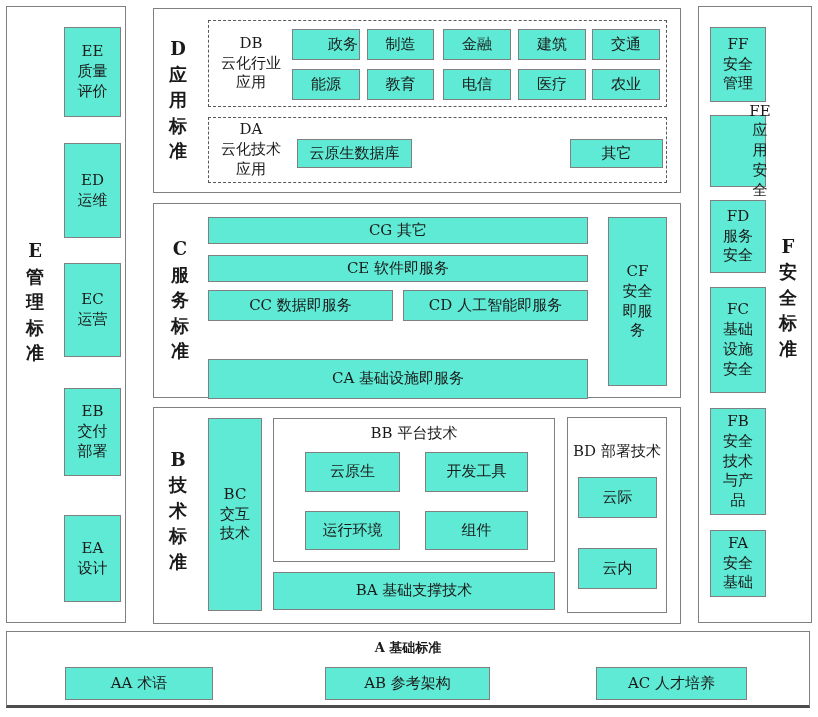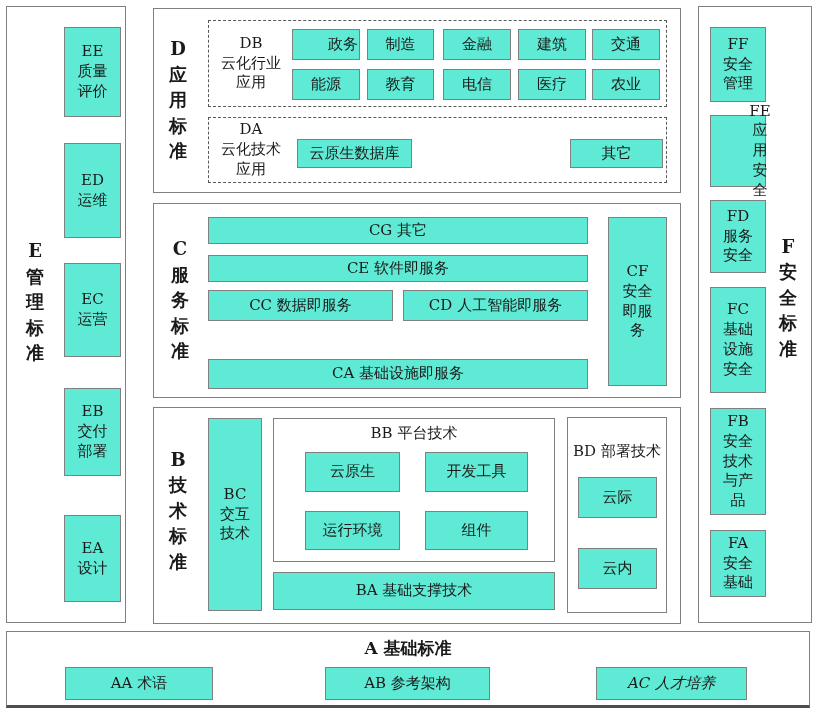--- a/index.html
+++ b/index.html
@@ -46,21 +46,21 @@
     text-align:center;
     white-space:pre-line;
     font-weight:bold;
     font-size:18px;line-height:1.42;
   }
   .hlabel-bold{
     position:absolute;
     display:flex;align-items:center;justify-content:center;
     text-align:center;
     font-weight:bold;
-    font-size:17px;
+    font-size:13px;
   }
 </style>
 </head>
 <body>
 
 <div class="canvas">
 
   <div class="frame" style="left:6px;top:6px;width:120px;height:617px;"></div>
   <div class="vlabel" style="left:12px;top:238px;width:46px;height:128px;">E
 管
@@ -140,21 +140,21 @@
   <div class="frame" style="left:153px;top:203px;width:528px;height:195px;"></div>
   <div class="vlabel" style="left:158px;top:240px;width:44px;height:120px;">C
 服
 务
 标
 准</div>
   <div class="box" style="left:208px;top:217px;width:380px;height:27px;">CG 其它</div>
   <div class="box" style="left:208px;top:255px;width:380px;height:27px;">CE 软件即服务</div>
   <div class="box" style="left:208px;top:290px;width:185px;height:31px;">CC 数据即服务</div>
   <div class="box" style="left:403px;top:290px;width:185px;height:31px;">CD 人工智能即服务</div>
-  <div class="box" style="left:208px;top:359px;width:380px;height:30px;">CA 基础设施即服务</div>
+  <div class="box" style="left:208px;top:359px;width:380px;height:40px;">CA 基础设施即服务</div>
   <div class="box" style="left:608px;top:217px;width:59px;height:169px;">CF
 安全
 即服
 务</div>
 
   <div class="frame" style="left:153px;top:407px;width:528px;height:217px;"></div>
   <div class="vlabel" style="left:158px;top:448px;width:40px;height:125px;">B
 技
 术
 标
@@ -174,15 +174,15 @@
 
   <div class="frame" style="left:567px;top:417px;width:100px;height:196px;border-width:1.3px;"></div>
   <div class="label" style="left:567px;top:441px;width:100px;height:22px;">BD 部署技术</div>
   <div class="box" style="left:578px;top:477px;width:79px;height:41px;">云际</div>
   <div class="box" style="left:578px;top:548px;width:79px;height:41px;">云内</div>
 
   <div class="frame" style="left:6px;top:631px;width:804px;height:77px;border-bottom-width:3px;border-bottom-color:#4d4d4d;"></div>
   <div class="hlabel-bold" style="left:6px;top:636px;width:804px;height:24px;">A 基础标准</div>
   <div class="box" style="left:65px;top:667px;width:148px;height:33px;">AA 术语</div>
   <div class="box" style="left:325px;top:667px;width:165px;height:33px;">AB 参考架构</div>
-  <div class="box" style="left:596px;top:667px;width:151px;height:33px;font-style:italic;">AC 人才培养</div>
+  <div class="box" style="left:596px;top:667px;width:151px;height:33px;">AC 人才培养</div>
 
 </div>
 
 </body></html>

